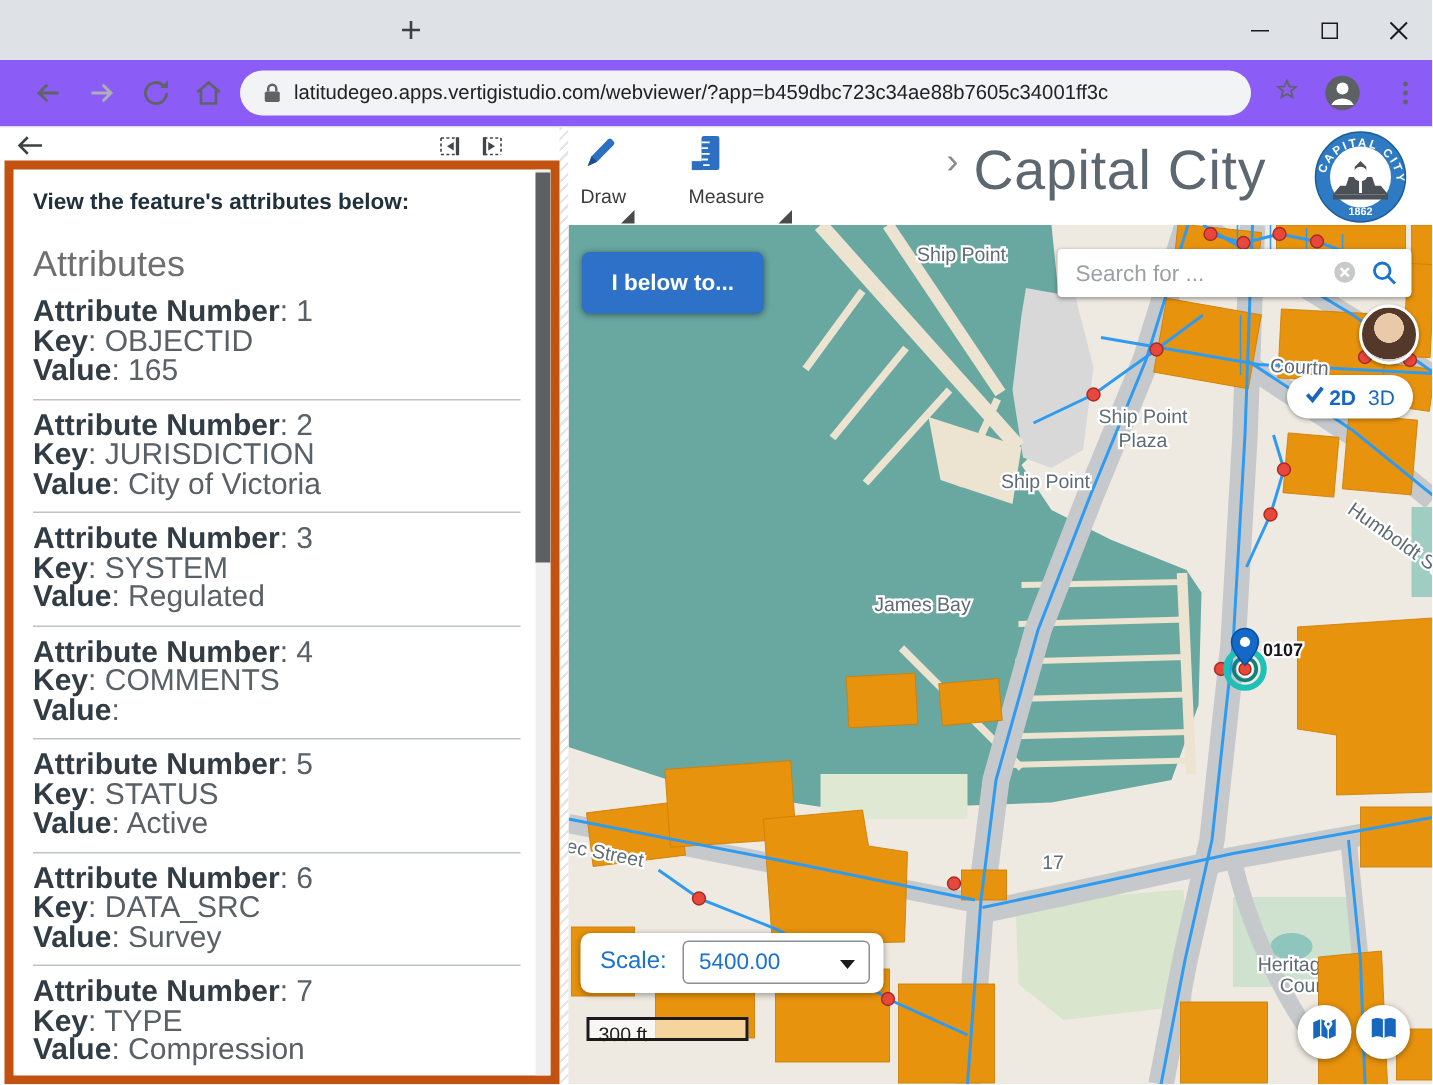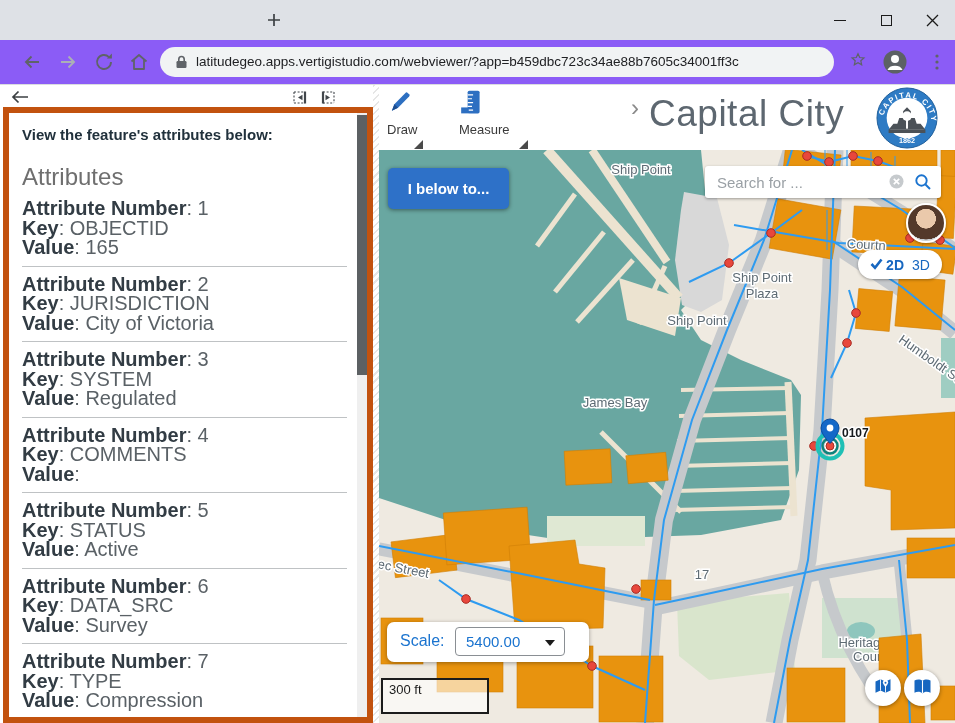--- a/index.html
+++ b/index.html
@@ -90,25 +90,25 @@
     background:
       radial-gradient(circle at 50% 38%, #eac9ab 0 34%, #54392a 35% 72%, #caced1 73%);
     cursor:pointer}
   .pill{position:absolute;left:479px;top:100px;width:84px;height:29px;background:#fff;border-radius:15px;
     box-shadow:0 1px 3px rgba(0,0,0,.35);display:flex;align-items:center;justify-content:center;gap:3px;cursor:pointer}
   .pill .mode{font-size:14px;color:#1767c0}
   .pill .mode-2d{font-weight:bold;margin-right:5px}
   .scalebox{position:absolute;left:8px;top:472px;width:202px;height:40px;background:#fff;border-radius:7px;
     box-shadow:0 1px 4px rgba(0,0,0,.35)}
   .scale-label{position:absolute;left:13px;top:10px;font-size:16px;color:var(--accent)}
-  .scale-dd{position:absolute;left:68px;top:5px;width:110px;height:29px;border:1.5px solid #8a8f94;border-radius:4px;cursor:pointer}
+  .scale-dd{position:absolute;left:68px;top:5px;width:125px;height:29px;border:1.5px solid #8a8f94;border-radius:4px;cursor:pointer}
   .scale-val{position:absolute;left:10px;top:5px;font-size:15px;color:var(--accent)}
   .scale-caret{position:absolute;right:9px;top:12px;width:0;height:0;border-left:5px solid transparent;
     border-right:5px solid transparent;border-top:6px solid #1b1b1b}
-  .scalebar{position:absolute;left:2px;top:528px;width:108px;height:36px;background:rgba(255,255,255,.6);
+  .scalebar{position:absolute;left:12px;top:528px;width:108px;height:16px;background:rgba(255,255,255,.6);
     border:2px solid #1b1b1b;font-size:13px;color:#1b1b1b;padding:2px 0 0 6px}
   .mapbtn{position:absolute;width:36px;height:36px;border-radius:50%;background:#fff;
     box-shadow:0 1px 4px rgba(0,0,0,.4);display:flex;align-items:center;justify-content:center;cursor:pointer}
   .mb1{left:486px;top:520px}.mb2{left:525px;top:520px}
 </style>
 </head>
 <body>
 
 <div class="screen">
 

